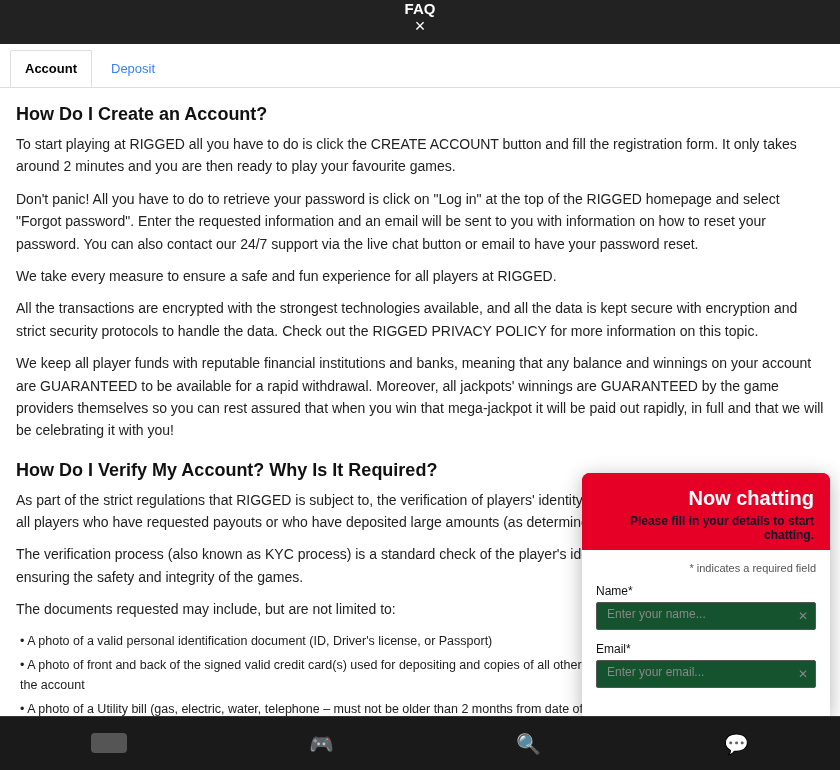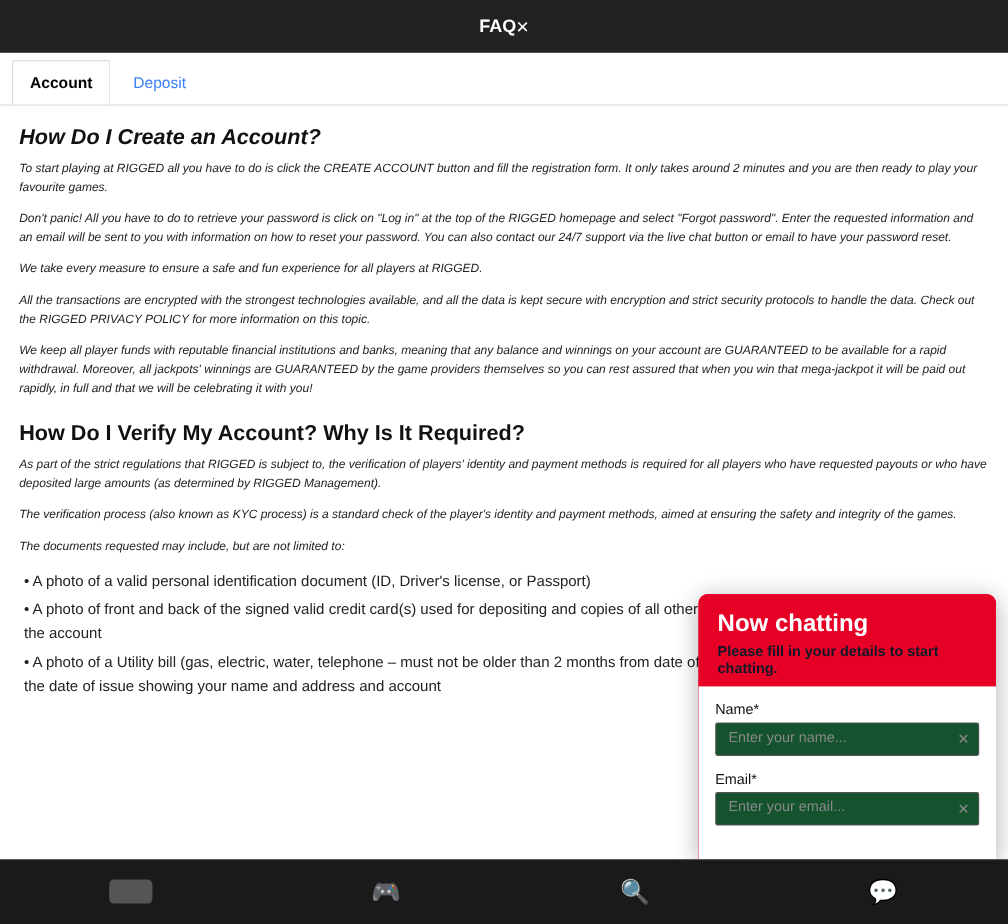--- a/index.html
+++ b/index.html
@@ -11,24 +11,25 @@
       overflow: hidden;
       position: relative;
     }
 
     
     .header {
       background: #222;
       color: #fff;
       display: flex;
       align-items: center;
-      justify-content: center;
+      justify-content: flex-start;
       padding: 0 16px;
       height: 44px;
       position: relative;
+      flex-direction: column;
     }
     .header-title {
       font-size: 15px;
       font-weight: bold;
       color: #fff;
     }
     .close-btn {
       color: #fff;
       font-size: 18px;
       cursor: pointer;
@@ -82,28 +83,26 @@
     }
     .faq-section h2 {
       font-size: 18px;
       font-weight: bold;
       margin-top: 18px;
       margin-bottom: 8px;
       color: #111;
     }
     .faq-section h2:first-child {
       margin-top: 0;
-      font-style: italic;
     }
     .faq-section p {
-      font-size: 10px;
+      font-size: 14px;
       line-height: 1.6;
       color: #222;
       margin-bottom: 10px;
-      font-style: italic;
     }
     .faq-section ul {
       padding-left: 4px;
       margin-bottom: 10px;
     }
     .faq-section ul li {
       font-size: 12.5px;
       line-height: 1.6;
       color: #222;
       list-style: none;
@@ -117,20 +116,21 @@
       bottom: 0;
       width: 248px;
       background: #e60026;
       border-radius: 8px 8px 0 0;
       overflow: hidden;
       box-shadow: 0 4px 20px rgba(0,0,0,0.3);
     }
     .chat-header {
       background: #e60026;
       padding: 14px 16px 8px 16px;
+      text-align: right;
     }
     .chat-header-title {
       color: #fff;
       font-size: 20px;
       font-weight: bold;
       margin-bottom: 4px;
     }
     .chat-header-subtitle {
       color: #0f172a;
       font-size: 12px;
@@ -276,20 +276,21 @@
 
     </div>
   </div>
 
   <div class="chat-widget">
     <div class="chat-header">
       <div class="chat-header-title">Now chatting</div>
       <div class="chat-header-subtitle">Please fill in your details to start chatting.</div>
     </div>
     <div class="chat-body">
+      <div class="chat-required-note">* indicates a required field</div>
       <div class="chat-field-label">Name*</div>
       <div class="chat-input-wrapper">
         <input class="chat-input" type="text" placeholder="Enter your name..." style="">
         <span class="chat-input-clear">✕</span>
       </div>
       <div class="chat-field-label">Email*</div>
       <div class="chat-input-wrapper">
         <input class="chat-input" type="email" placeholder="Enter your email..." style="">
         <span class="chat-input-clear">✕</span>
       </div>

